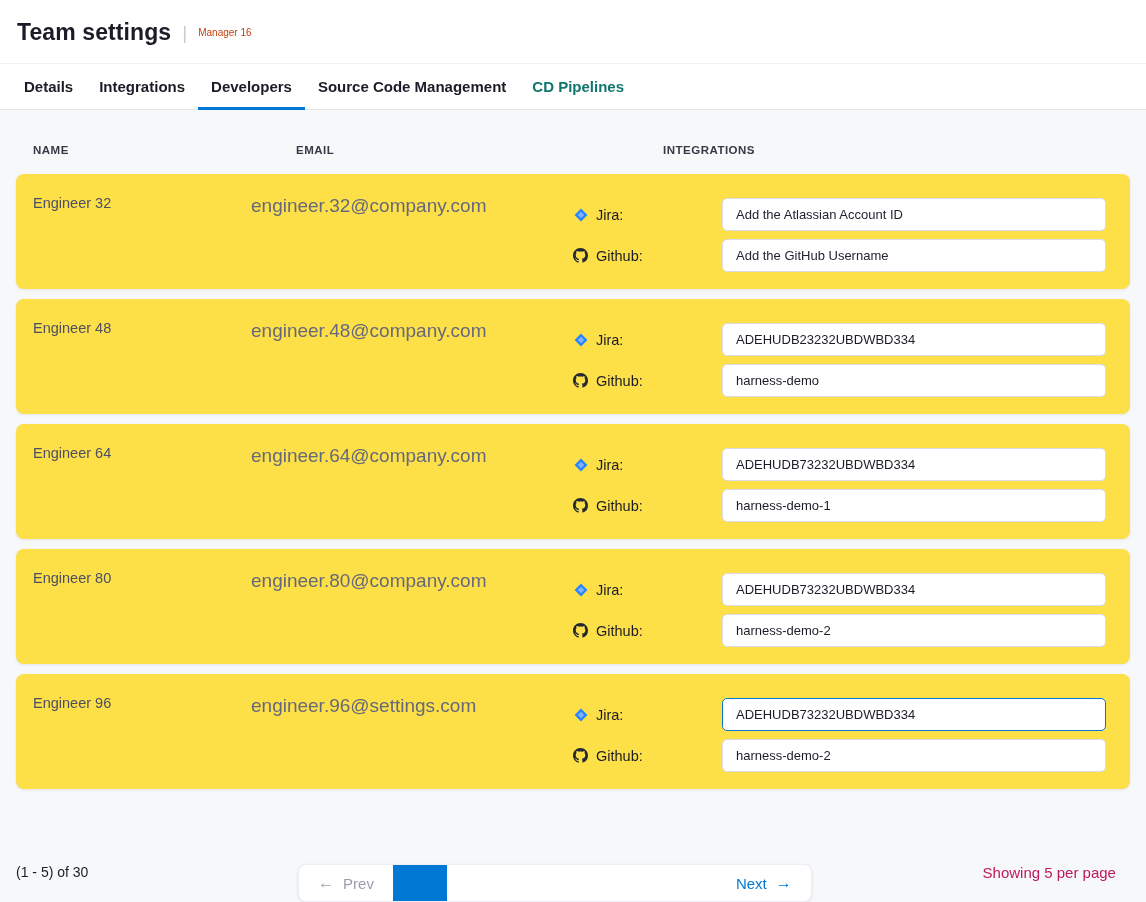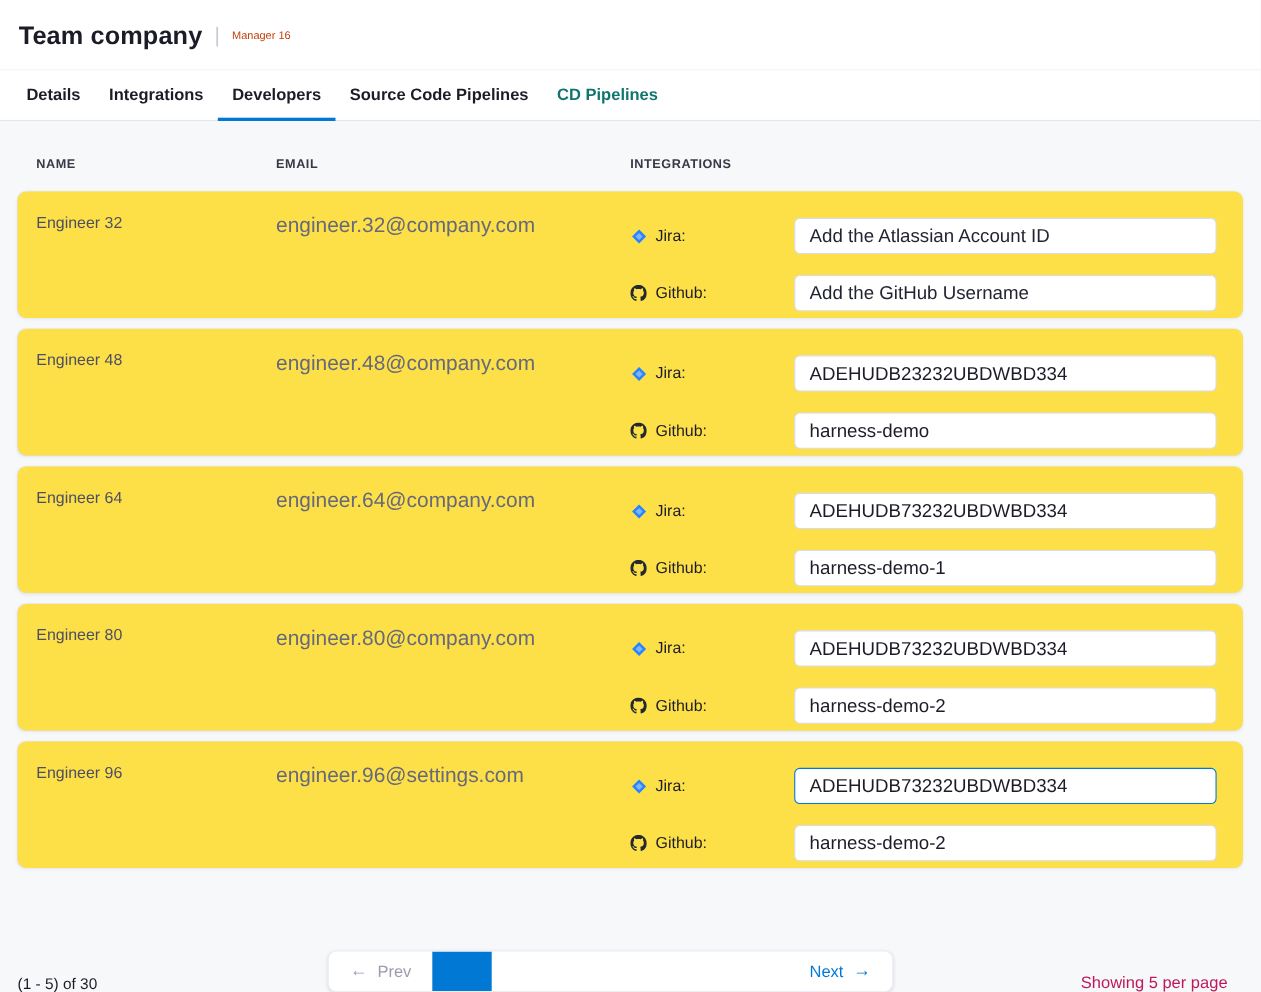--- a/index.html
+++ b/index.html
@@ -41,59 +41,60 @@
     white-space: nowrap;
   }
   .tab.active { border-bottom-color: #0278d5; }
   .tab.disabled { color: #0f766e; cursor: default; }
 
   
   .content { flex: 1; padding: 0 16px; }
   .thead {
     display: flex;
     padding: 34px 17px 18px 17px;
+    gap: 45px;
   }
   .th {
     font-size: 11.5px; font-weight: 700; letter-spacing: 0.5px;
     color: #383946; text-transform: uppercase;
   }
   .th-name { width: 218px; }
   .th-email { width: 322px; }
   .th-int { flex: 1; }
 
   .card {
     background: #fde047;
     border-radius: 8px;
     box-shadow: 0 1px 3px rgba(40,41,61,0.08), 0 0 1px rgba(40,41,61,0.06);
     height: 115px;
     margin-bottom: 10px;
     padding: 20px 16px 16px 17px;
     display: flex;
   }
   .col-name { width: 218px; font-size: 14.5px; color: #4d4f63; padding-top: 1px; }
   .col-email { width: 322px; font-size: 19px; color: #66687c; padding-top: 1px; }
-  .col-int { flex: 1; display: flex; flex-direction: column; gap: 19px; margin-top: 4px; }
+  .col-int { flex: 1; display: flex; flex-direction: column; gap: 8px; margin-top: 4px; }
   .int-row { display: flex; align-items: center; }
   .int-label { width: 149px; display: flex; align-items: center; gap: 8px; font-size: 14.5px; color: #1c1c28; }
   .int-label .icon { display: inline-flex; width: 15px; height: 15px; align-items: center; justify-content: center; }
   .int-input {
     width: 384px; height: 33px;
     border: 1px solid #d9dbe6; border-radius: 5px;
     padding: 0 13px;
     font-family: "Liberation Sans", sans-serif;
-    font-size: 17px; color: #1c1c28;
+    font-size: 13px; color: #1c1c28;
     background: #fff;
     outline: none;
   }
   .int-input::placeholder { color: #232432; opacity: 1; }
   .int-input.focused { border: 1px solid #0278d5; }
 
   
   .pagebar {
-    display: flex; align-items: flex-end;
+    display: flex; align-items: flex-start;
     padding: 30px 30px 0 16px;
   }
   .range { font-size: 14px; color: #1c1c28; width: 260px; }
   .pager {
     display: flex; align-items: stretch;
     background: #fff;
     border: 1px solid #eceef3;
     border-radius: 8px;
     box-shadow: 0 1px 3px rgba(40,41,61,0.10);
     overflow: hidden;
@@ -112,30 +113,30 @@
   .pbtn.next { color: #0278d5; padding: 0 19px; gap: 9px; }
   .arrow { font-size: 16px; line-height: 1; }
   .perpage { font-size: 15px; color: #be185d; width: 260px; text-align: right; margin-left: auto; }
 </style>
 </head>
 <body>
 
 <div class="page">
 
   <header class="topbar">
-    <h1>Team company</h1>
+    <h1>Team settings</h1>
     <span class="divider">|</span>
     <span class="subtitle">Manager 16</span>
   </header>
 
   <nav class="tabs">
     <button class="tab">Details</button>
     <button class="tab">Integrations</button>
     <button class="tab active">Developers</button>
-    <button class="tab">Source Code Pipelines</button>
+    <button class="tab">Source Code Management</button>
     <button class="tab disabled">CD Pipelines</button>
   </nav>
 
   <main class="content">
 
     <div class="thead">
       <span class="th th-name">NAME</span>
       <span class="th th-email">EMAIL</span>
       <span class="th th-int">INTEGRATIONS</span>
     </div>

